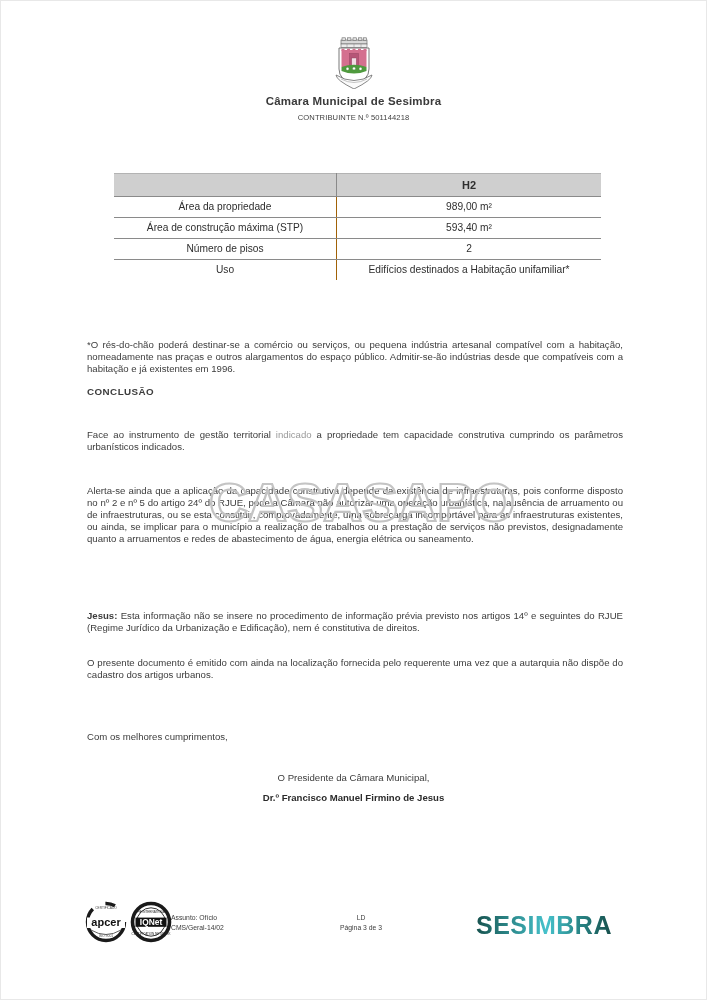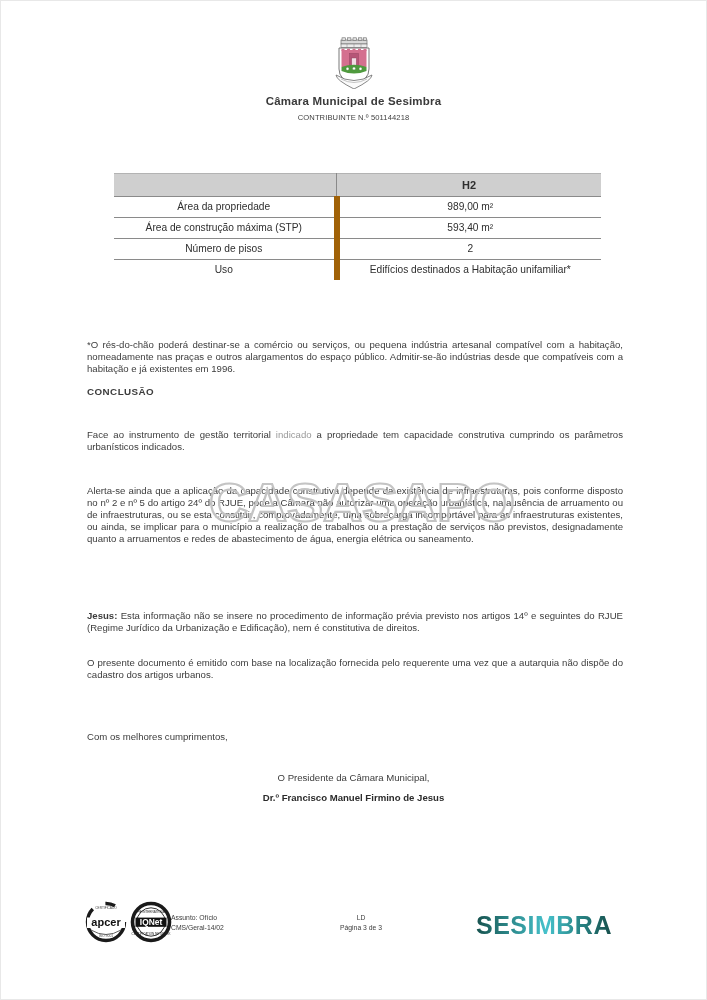--- a/index.html
+++ b/index.html
@@ -74,21 +74,21 @@
   }
   table.params tr.head th {
     background: #cfcfcf;
     border-top: 1px solid #b3b3b3;
     border-bottom: 1px solid #8a8a8a;
     font-weight: bold;
     font-size: 11px;
     height: 15px;
   }
   table.params tr.head th.c1 { background: #cfcfcf; }
-  table.params .c1 { width: 214px; border-right: 6px solid #a16207; }
+  table.params .c1 { width: 214px; border-right: 1px solid #a16207; }
   table.params tr.head th.c1 { border-right: 1px solid #8a8a8a; }
   table.params tr:last-child td { border-bottom: none; }
   table.params tr.head th.c1 { color: #cfcfcf; }
 
   
   .body-block {
     position: absolute;
     left: 86px;
     width: 536px;
   }
@@ -279,21 +279,21 @@
 
   <div class="body-block" style="top:468px;">
     <p class="para">Alerta-se ainda que a aplicação da capacidade construtiva depende da existência de infraestruturas, pois conforme disposto no nº 2 e nº 5 do artigo 24º do RJUE, pode a Câmara não autorizar uma operação urbanística, na ausência de arruamento ou de infraestruturas, ou se esta constituir, comprovadamente, uma sobrecarga incomportável para as infraestruturas existentes, ou ainda, se implicar para o município a realização de trabalhos ou a prestação de serviços não previstos, designadamente quanto a arruamentos e redes de abastecimento de água, energia elétrica ou saneamento.</p>
   </div>
 
   <div class="body-block" style="top:593px;">
     <p class="para"><span class="bold">Jesus:</span><span> Esta informação não se insere no procedimento de informação prévia previsto nos artigos 14º e seguintes do RJUE (Regime Jurídico da Urbanização e Edificação), nem é constitutiva de direitos.</span></p>
   </div>
 
   <div class="body-block" style="top:640px;">
-    <p class="para">O presente documento é emitido com base na localização fornecida pelo requerente uma vez que a autarquia não dispõe do cadastro dos artigos urbanos.</p>
+    <p class="para">O presente documento é emitido com ainda na localização fornecida pelo requerente uma vez que a autarquia não dispõe do cadastro dos artigos urbanos.</p>
   </div>
 
   <div class="greeting">Com os melhores cumprimentos,</div>
 
   <div class="sign">
     <div class="line1">O Presidente da Câmara Municipal,</div>
     <div class="line2">Dr.º Francisco Manuel Firmino de Jesus</div>
   </div>
 
   <div class="watermark">

